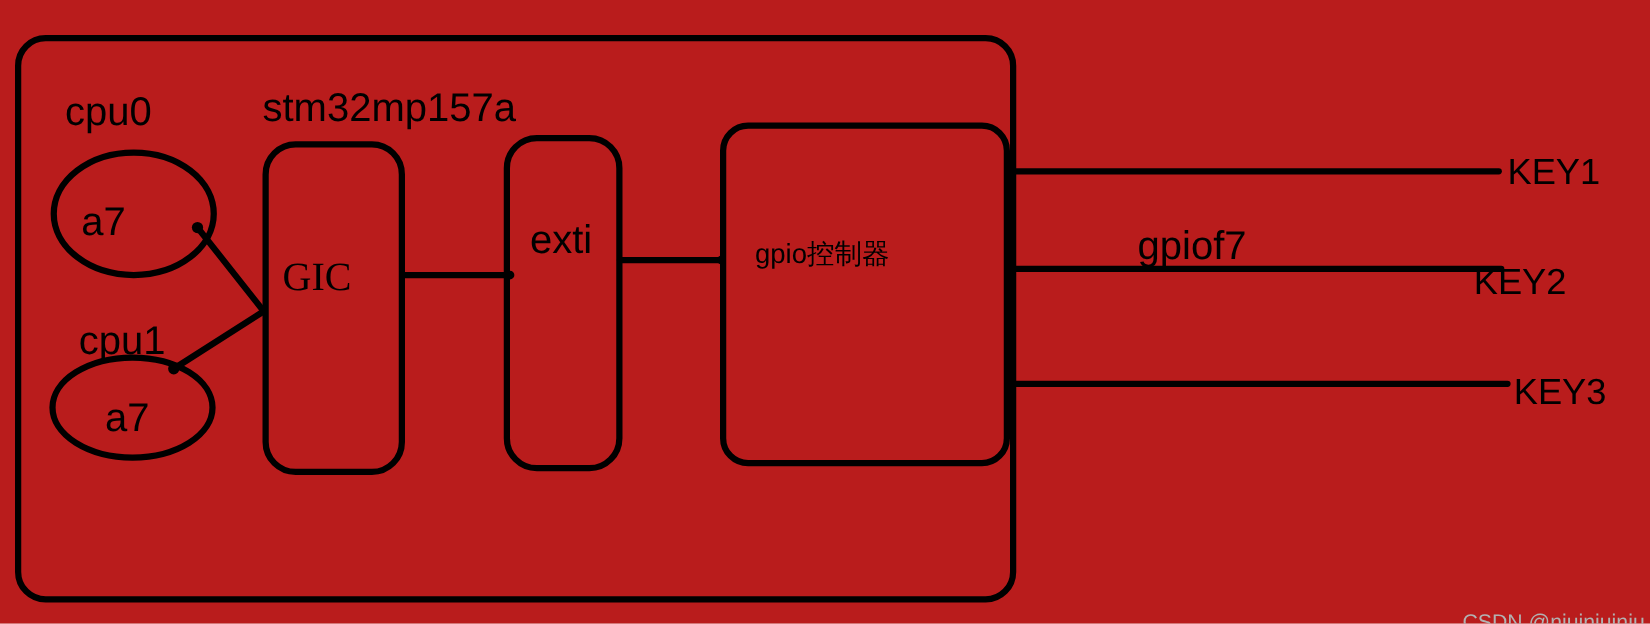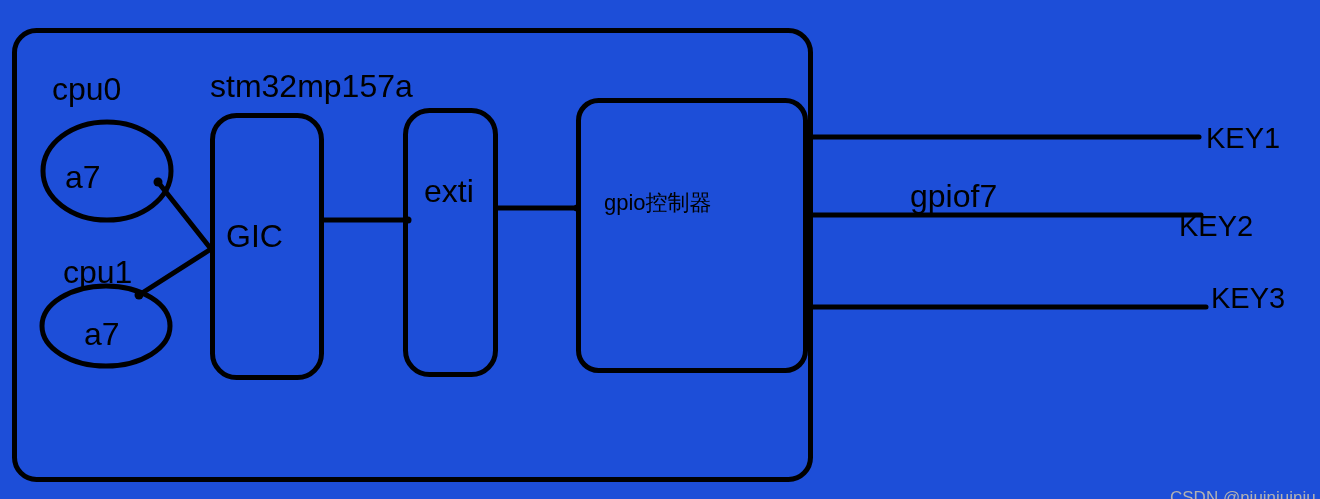--- a/index.html
+++ b/index.html
@@ -7,21 +7,21 @@
     padding: 0;
     background: #ffffff;
     width: 1320px;
     height: 499px;
     overflow: hidden;
   }
   .stage {
     position: relative;
     width: 1320px;
     height: 499px;
-    background: #1d4ed8;
+    background: #b91c1c;
     font-family: "Liberation Sans", "DejaVu Sans", sans-serif;
   }
   .stage svg {
     position: absolute;
     left: 0;
     top: 0;
   }
   .lbl {
     position: absolute;
     color: #000000;
@@ -79,24 +79,24 @@
       <circle cx="408" cy="220" r="3.5"></circle>
       <circle cx="577" cy="208" r="3.5"></circle>
     </g>
   </svg>
 
   <div class="lbl f32" style="left:52px;  top:73px;">cpu0</div>
   <div class="lbl f32" style="left:210px; top:70px;">stm32mp157a</div>
   <div class="lbl f32" style="left:65px;  top:161px;">a7</div>
   <div class="lbl f32" style="left:63px;  top:256px;">cpu1</div>
   <div class="lbl f32" style="left:84px;  top:318px;">a7</div>
-  <div class="lbl f32" style="left:226px; top:220px;">GIC</div>
+  <div class="lbl f32" style="left:226px; top:205px;font-family:Liberation Serif, serif;">GIC</div>
   <div class="lbl f32" style="left:424px; top:175px;">exti</div>
   <div class="lbl f31" style="left:604px; top:192px;">gpio控制器</div>
 
   <div class="lbl f32" style="left:910px; top:180px;">gpiof7</div>
 
   <div class="lbl f29" style="left:1206px; top:124px;">KEY1</div>
   <div class="lbl f29" style="left:1179px; top:212px;">KEY2</div>
-  <div class="lbl f29" style="left:1211px; top:284px;">KEY3</div>
+  <div class="lbl f29" style="left:1211px; top:300px;">KEY3</div>
 
   <div class="watermark">CSDN @niuiniuiniu</div>
 </div>
 
 </body></html>

